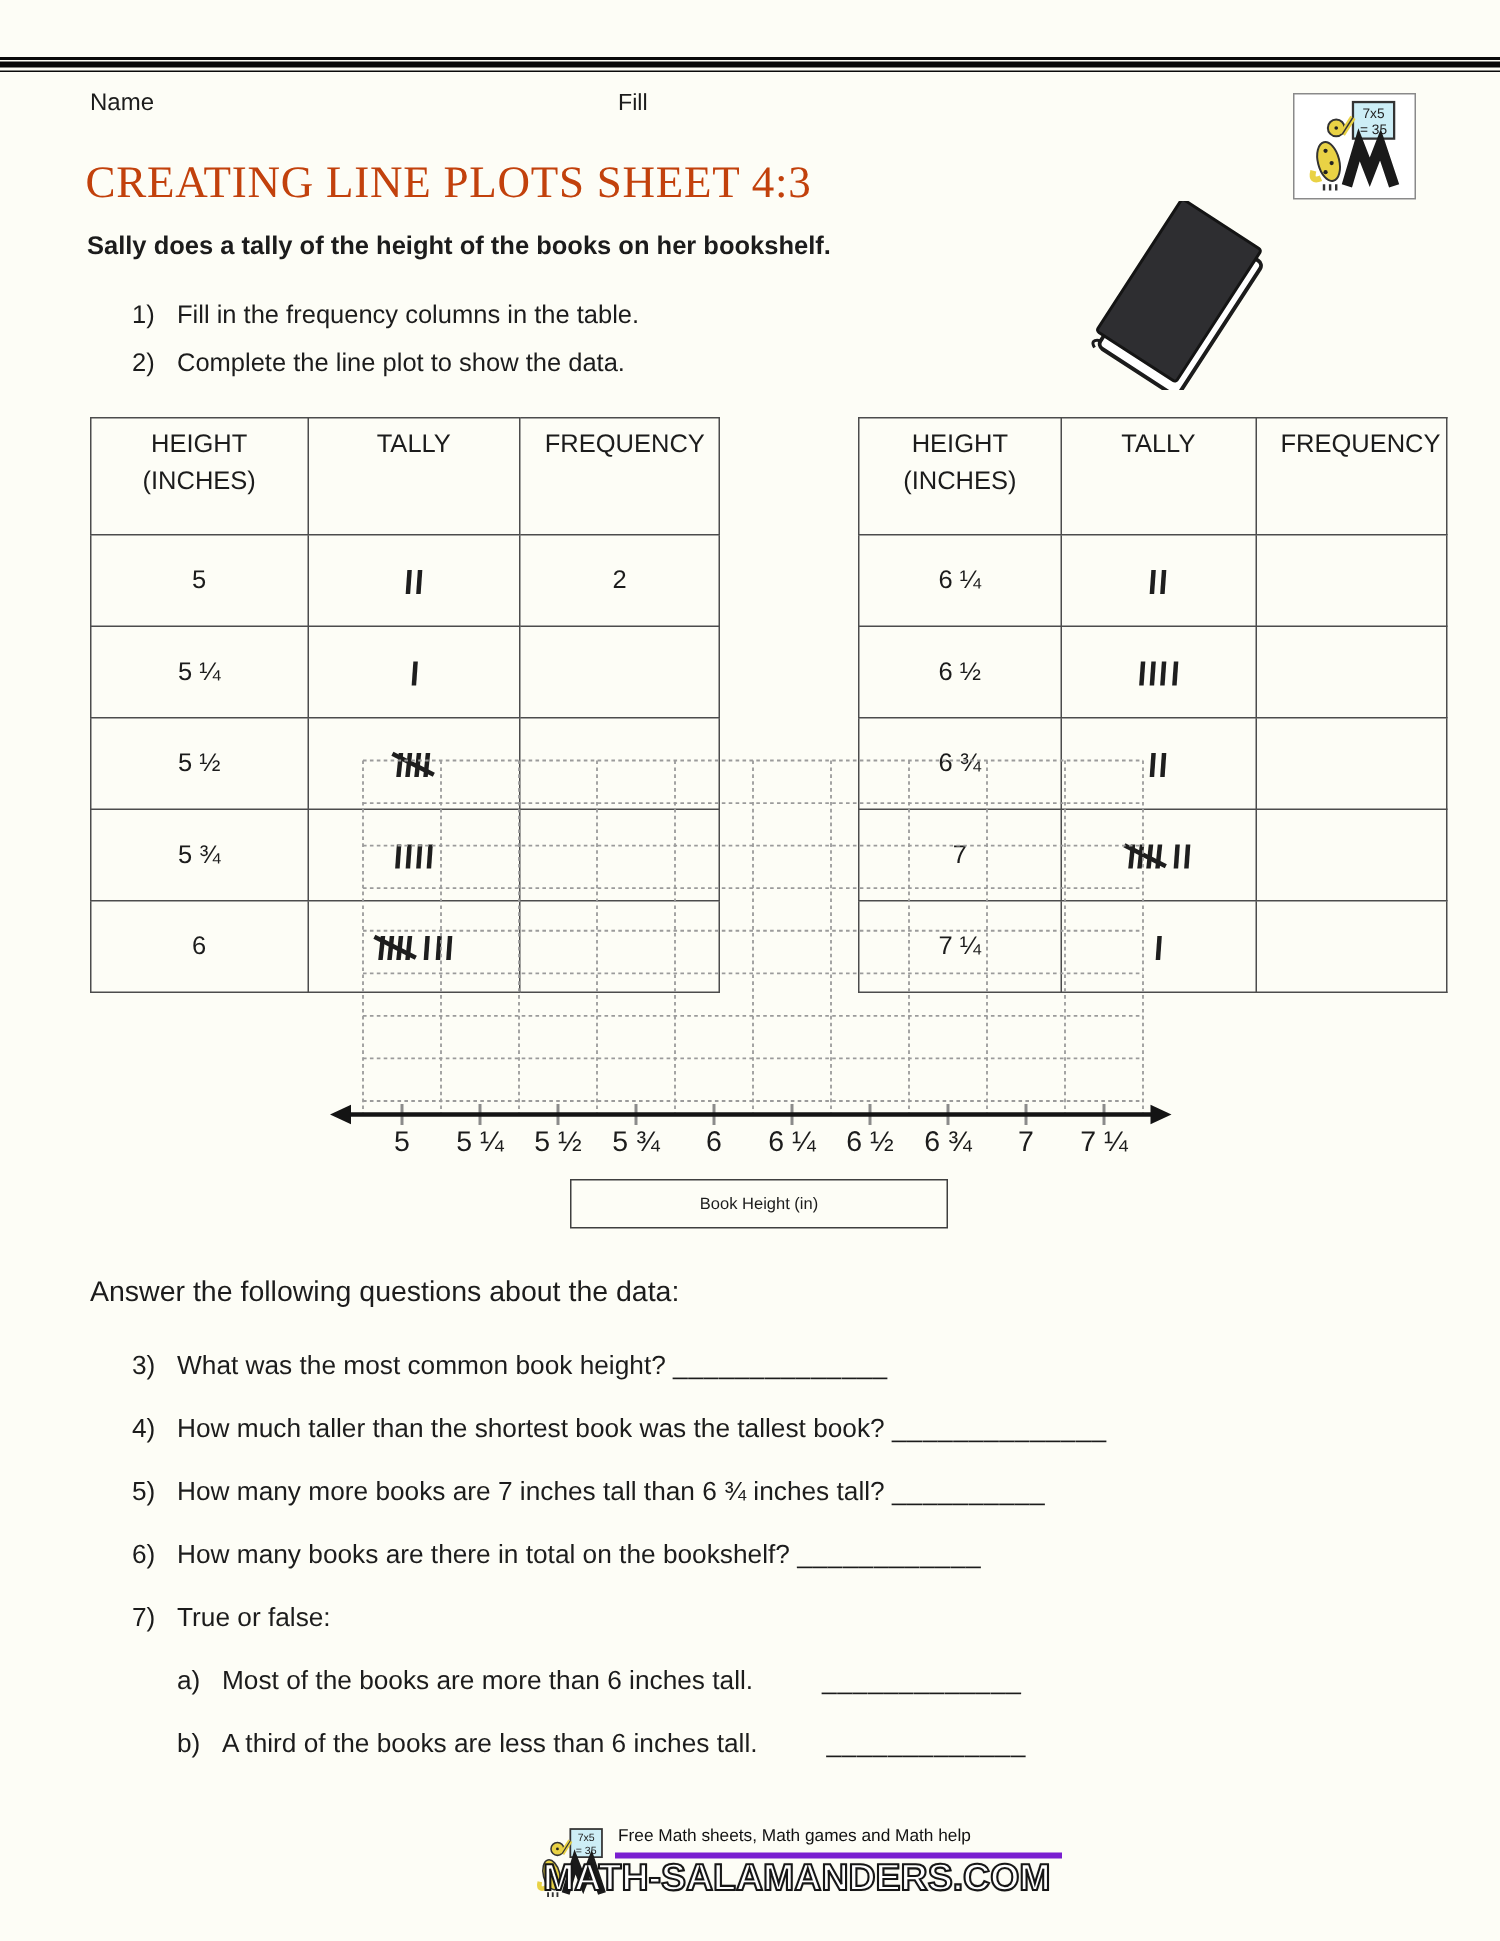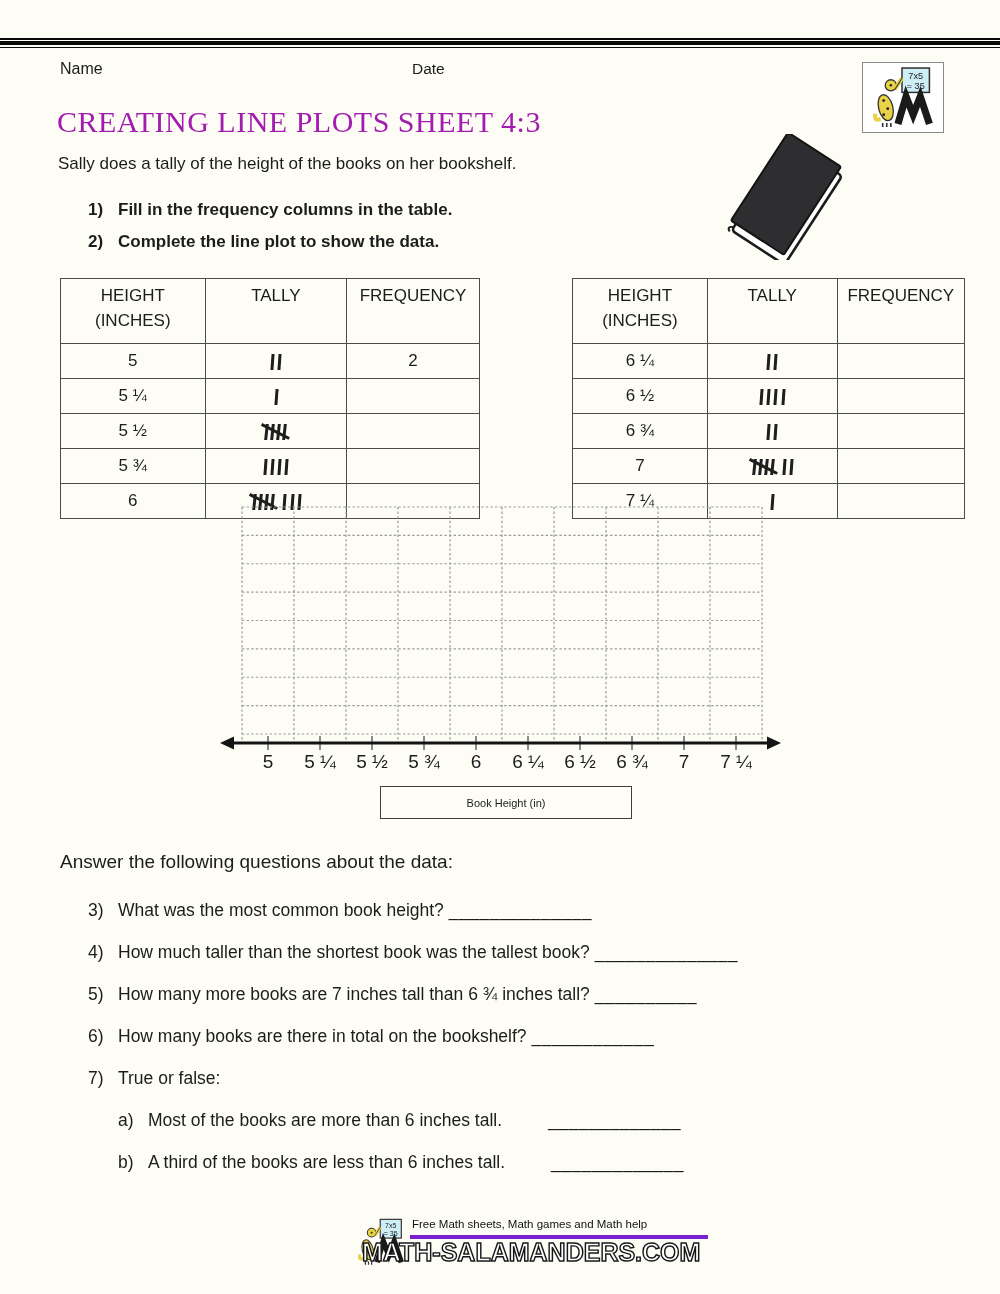--- a/index.html
+++ b/index.html
@@ -12,33 +12,33 @@
   #top-rule .thin{height:1.5px;background:#0a0a0a;}
   #top-rule .thick{height:4px;background:#0a0a0a;margin:1.5px 0;}
 
   #name-label{left:60px;top:60px;font-size:16px;}
   #date-label{left:412px;top:60px;font-size:15.5px;}
 
   #corner-logo{left:862px;top:62px;width:80px;height:69px;border:1px solid #8a8a8a;background:#fff;}
   #corner-logo svg{display:block;margin:3px auto 0;}
 
   #page-title{left:57px;top:105px;font-family:"Liberation Serif",serif;
-              font-size:30px;color:#a21caf;letter-spacing:0.5px;}
-  #intro-line{left:58px;top:154px;font-size:17px;}
-
-  #instructions{left:88px;top:200px;font-weight:bold;}
+              font-size:30px;color:#c2410c;letter-spacing:0.5px;}
+  #intro-line{left:58px;top:154px;font-size:17px;font-weight:bold;}
+
+  #instructions{left:88px;top:200px;}
   .instr{height:32px;font-size:17px;}
   .instr .num{display:inline-block;width:30px;}
 
   
   .freq-table{position:absolute;top:278px;border-collapse:collapse;table-layout:fixed;background:transparent;}
   #table-left{left:60px;width:420px;}
   #table-right{left:572px;width:393px;}
   .freq-table th,.freq-table td{border:1.8px solid #4c4c4c;text-align:center;
-      font-size:17px;font-weight:normal;padding:3px;}
+      font-size:17px;font-weight:normal;padding:16px;}
   .freq-table th{height:56px;vertical-align:top;padding-top:5px;white-space:pre-line;line-height:1.45;}
   .freq-table td{height:28px;}
 
   
   .tally{display:inline-flex;align-items:center;gap:7px;height:18px;vertical-align:middle;}
   .t1{display:inline-block;width:2.6px;height:16px;background:#1e1e1e;transform:skewX(-4deg);}
   .tgroup{display:inline-flex;gap:4.5px;}
   .t5{position:relative;display:inline-block;width:25px;height:16px;}
   .t5 i{position:absolute;top:0;width:2.6px;height:16px;background:#1e1e1e;transform:skewX(-6deg);}
   .t5 i:nth-child(1){left:2px;} .t5 i:nth-child(2){left:8px;}
@@ -95,21 +95,21 @@
 
 <div id="page">
 
   <div id="top-rule" class="abs">
     <div class="thin"></div>
       <div class="thick"></div>
       <div class="thin"></div>
   </div>
 
   <div id="name-label" class="abs">Name</div>
-  <div id="date-label" class="abs">Date</div>
+  <div id="date-label" class="abs">Fill</div>
 
   <div id="corner-logo" class="abs">
     <svg width="72" height="63" viewBox="0 0 64 62">
       <use href="#sala-logo"></use>
     </svg>
   </div>
 
   <div id="page-title" class="abs">CREATING LINE PLOTS SHEET 4:3</div>
   <div id="intro-line" class="abs">Sally does a tally of the height of the books on her bookshelf.</div>
 

